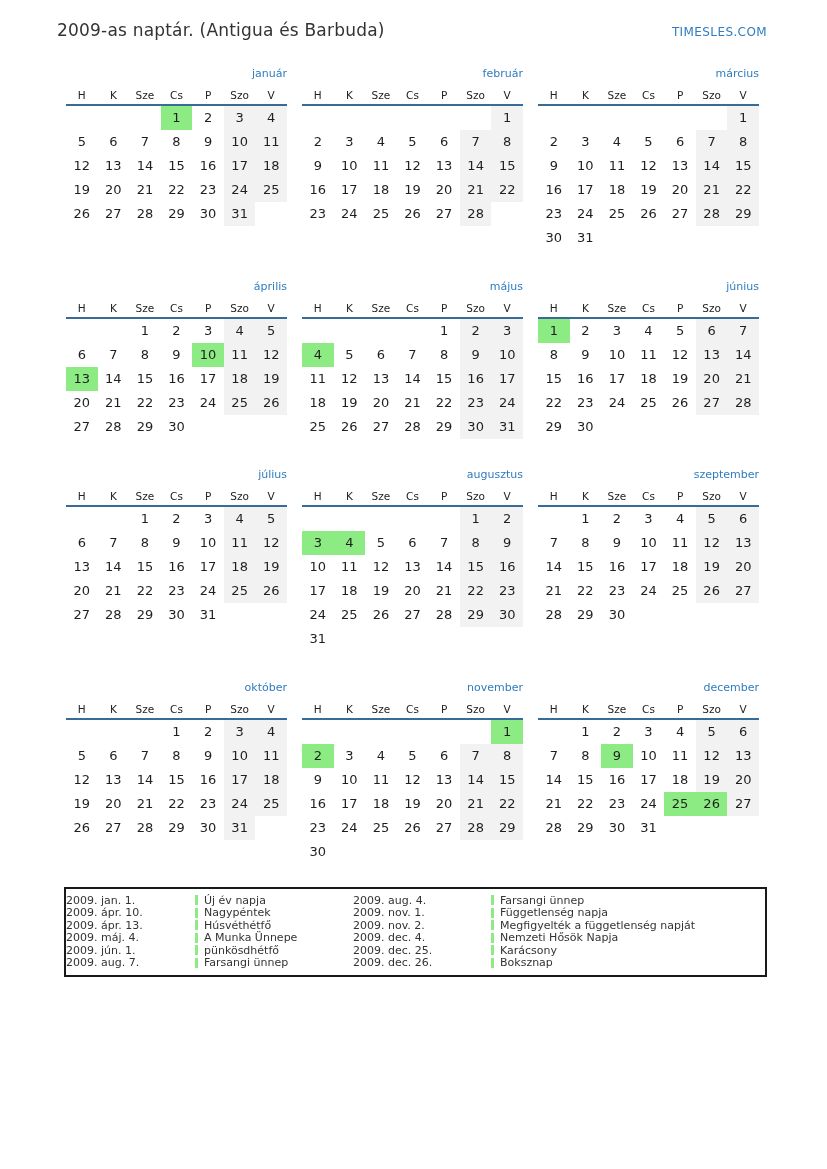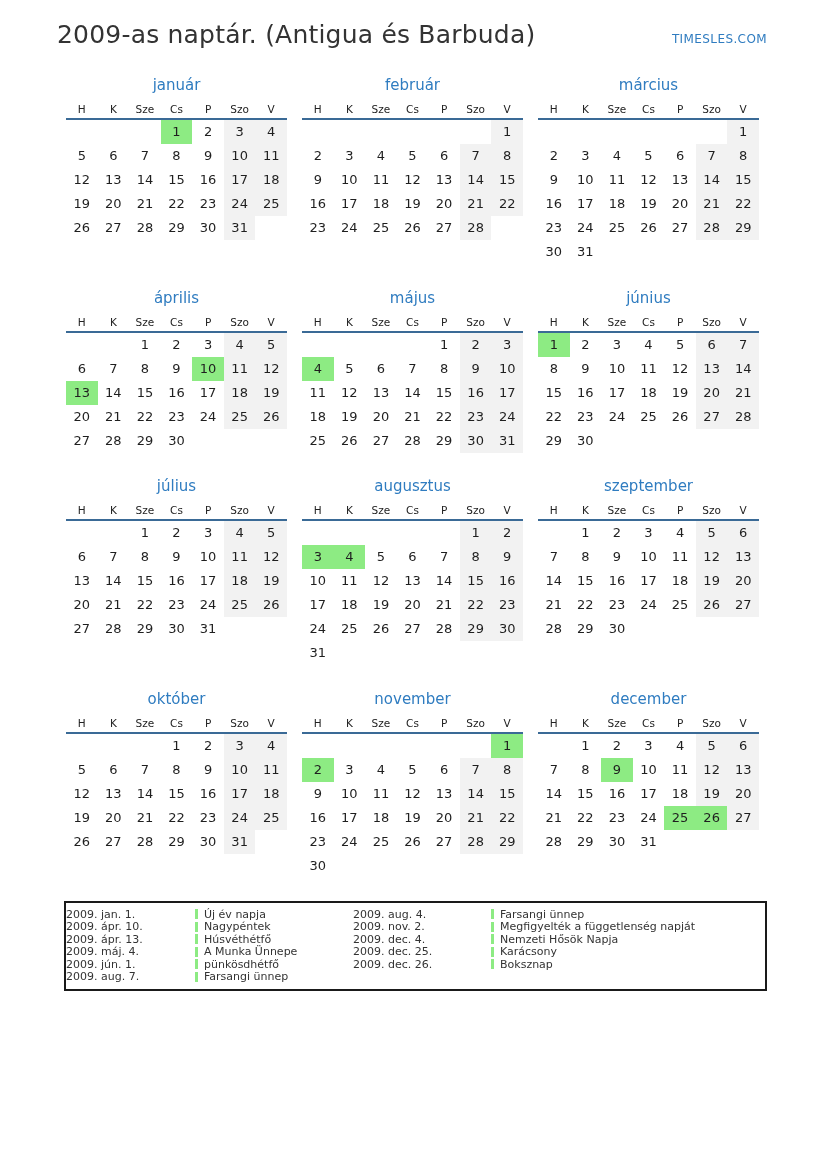--- a/index.html
+++ b/index.html
@@ -3,29 +3,29 @@
 <meta charset="utf-8">
 <style>
   * { margin:0; padding:0; box-sizing:border-box; }
   html,body { width:827px; height:1169px; background:#ffffff; overflow:hidden;
               font-family:"DejaVu Sans","Liberation Sans",sans-serif; color:#1f1f1f; }
 
   .page { width:827px; height:1169px; position:relative; }
 
   header { display:flex; justify-content:space-between; align-items:baseline;
            padding:20px 60px 0 57px; }
-  h1.title { font-size:25px; font-weight:400; color:#333333; letter-spacing:0.2px; }
+  h1.title { font-size:17px; font-weight:400; color:#333333; letter-spacing:0.2px; }
   a.site { font-size:12px; color:#2f7cc0; text-decoration:none; letter-spacing:0.4px; cursor:pointer; }
 
   .calendar { margin:27px 0 0 66px; width:693px;
               display:grid; grid-template-columns:221px 221px 221px;
               column-gap:15px; grid-template-rows:213px 188px 213px auto; }
 
   .month { width:221px; }
-  .month-name { text-align:center; font-size:15px; font-weight:400; color:#2f7cc0;
+  .month-name { text-align:right; font-size:11px; font-weight:400; color:#2f7cc0;
                 margin-bottom:9px; }
   .week { display:grid; grid-template-columns:repeat(7,1fr); }
   .week.hdr { border-bottom:2px solid #3a6a96; padding-bottom:3px; }
   .wd { text-align:center; font-size:10.5px; color:#222222; }
   .day { height:24px; line-height:24px; text-align:center; font-size:13px; color:#1f1f1f; }
   .day.weekend { background:#f2f2f2; }
   .day.holiday { background:#8deb83; }
 
   .legend { margin:23px 0 0 64px; width:703px; border:2px solid #1a1a1a;
             padding:5px 0 6px 0; display:grid; grid-template-columns:287px auto; }
@@ -791,20 +791,25 @@
           <span class="legend-name">Farsangi ünnep</span>
         </div>
       </div>
       <div class="legend-col1">
         <div class="legend-entry">
           <span class="legend-date">2009. aug. 4.</span>
           <span class="legend-bar"></span>
           <span class="legend-name">Farsangi ünnep</span>
         </div>
         <div class="legend-entry">
+          <span class="legend-date">2009. nov. 1.</span>
+          <span class="legend-bar"></span>
+          <span class="legend-name">Függetlenség napja</span>
+        </div>
+        <div class="legend-entry">
           <span class="legend-date">2009. nov. 2.</span>
           <span class="legend-bar"></span>
           <span class="legend-name">Megfigyelték a függetlenség napját</span>
         </div>
         <div class="legend-entry">
           <span class="legend-date">2009. dec. 4.</span>
           <span class="legend-bar"></span>
           <span class="legend-name">Nemzeti Hősök Napja</span>
         </div>
         <div class="legend-entry">

